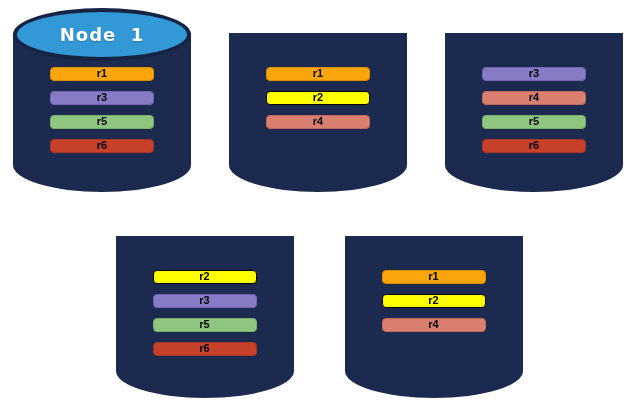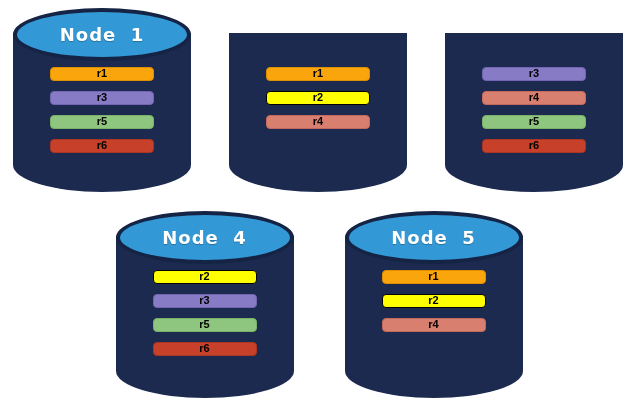--- a/index.html
+++ b/index.html
@@ -150,44 +150,38 @@
           </div>
           <div class="bar" style="background: rgb(199, 64, 42); border-color: rgb(169, 53, 34);">
             <span class="bar-label">r6</span>
           </div>
         </div>
   </div>
 </div>
   <div class="row row-bottom">
   <div class="cylinder">
     <div class="cyl-body"></div>
-    <div class="cyl-top">
-      <span class="node-title">Node  4</span>
-    </div>
     <div class="bars">
           <div class="bar" style="background: rgb(255, 255, 0); border-color: rgb(0, 0, 0);">
             <span class="bar-label">r2</span>
           </div>
           <div class="bar" style="background: rgb(135, 123, 198); border-color: rgb(114, 102, 178);">
             <span class="bar-label">r3</span>
           </div>
           <div class="bar" style="background: rgb(142, 197, 127); border-color: rgb(121, 176, 106);">
             <span class="bar-label">r5</span>
           </div>
           <div class="bar" style="background: rgb(199, 64, 42); border-color: rgb(169, 53, 34);">
             <span class="bar-label">r6</span>
           </div>
         </div>
   </div>
 
   <div class="cylinder">
     <div class="cyl-body"></div>
-    <div class="cyl-top">
-      <span class="node-title">Node  5</span>
-    </div>
     <div class="bars">
           <div class="bar" style="background: rgb(251, 165, 13); border-color: rgb(222, 143, 0);">
             <span class="bar-label">r1</span>
           </div>
           <div class="bar" style="background: rgb(255, 255, 0); border-color: rgb(0, 0, 0);">
             <span class="bar-label">r2</span>
           </div>
           <div class="bar" style="background: rgb(217, 127, 111); border-color: rgb(194, 106, 91);">
             <span class="bar-label">r4</span>
           </div>

